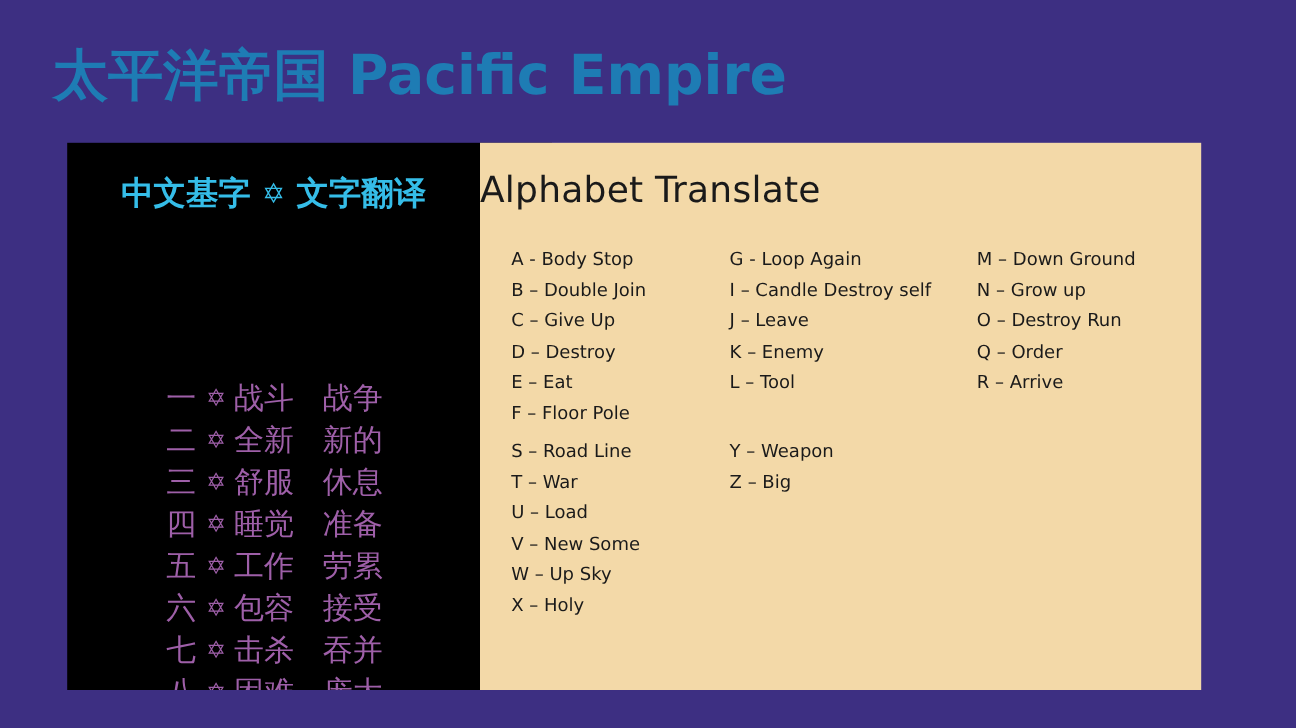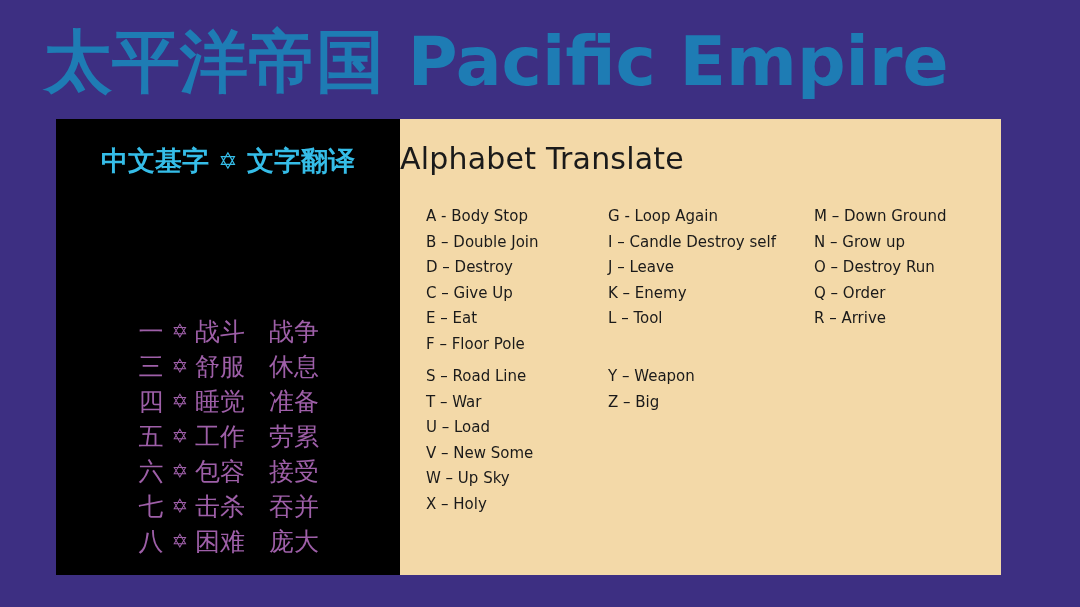--- a/index.html
+++ b/index.html
@@ -24,21 +24,21 @@
   .slide-title {
     position: absolute;
     left: 44px;
     top: 14px;
     width: 1000px;
     height: 96px;
     line-height: 96px;
     color: #1E7CB4;
     font-family: "DejaVu Sans", "Liberation Sans", sans-serif;
     font-weight: bold;
-    font-size: 68px;
+    font-size: 46px;
     letter-spacing: 0px;
     white-space: nowrap;
   }
   .slide-title .cjk {
     font-family: "DejaVu Sans", "Liberation Sans", sans-serif;
   }
 
   
   .panel-left {
     position: absolute;
@@ -166,20 +166,23 @@
       <span>中文基字</span>
       <span class="star">✡</span>
       <span>文字翻译</span>
     </div>
 
     <ul class="cjk-list">
       <li class="cjk-row">
         <span class="num">一</span><span class="star">✡</span><span class="w1">战斗</span><span class="w2">战争</span>
       </li>
       <li class="cjk-row">
+        <span class="num">二</span><span class="star">✡</span><span class="w1">全新</span><span class="w2">新的</span>
+      </li>
+      <li class="cjk-row">
         <span class="num">三</span><span class="star">✡</span><span class="w1">舒服</span><span class="w2">休息</span>
       </li>
       <li class="cjk-row">
         <span class="num">四</span><span class="star">✡</span><span class="w1">睡觉</span><span class="w2">准备</span>
       </li>
       <li class="cjk-row">
         <span class="num">五</span><span class="star">✡</span><span class="w1">工作</span><span class="w2">劳累</span>
       </li>
       <li class="cjk-row">
         <span class="num">六</span><span class="star">✡</span><span class="w1">包容</span><span class="w2">接受</span>
@@ -198,22 +201,22 @@
   <div class="panel-right">
 
     <div class="right-heading">Alphabet Translate</div>
 
     <div class="alpha-grid">
 
       <div class="alpha-block">
         <div class="alpha-col c1">
           <div class="alpha-item">A - Body Stop</div>
           <div class="alpha-item">B – Double Join</div>
+          <div class="alpha-item">C – Give Up</div>
           <div class="alpha-item">D – Destroy</div>
-          <div class="alpha-item">C – Give Up</div>
           <div class="alpha-item">E – Eat</div>
           <div class="alpha-item">F – Floor Pole</div>
         </div>
         <div class="alpha-col c2">
           <div class="alpha-item">G - Loop Again</div>
           <div class="alpha-item">I – Candle Destroy self</div>
           <div class="alpha-item">J – Leave</div>
           <div class="alpha-item">K – Enemy</div>
           <div class="alpha-item">L – Tool</div>
         </div>

